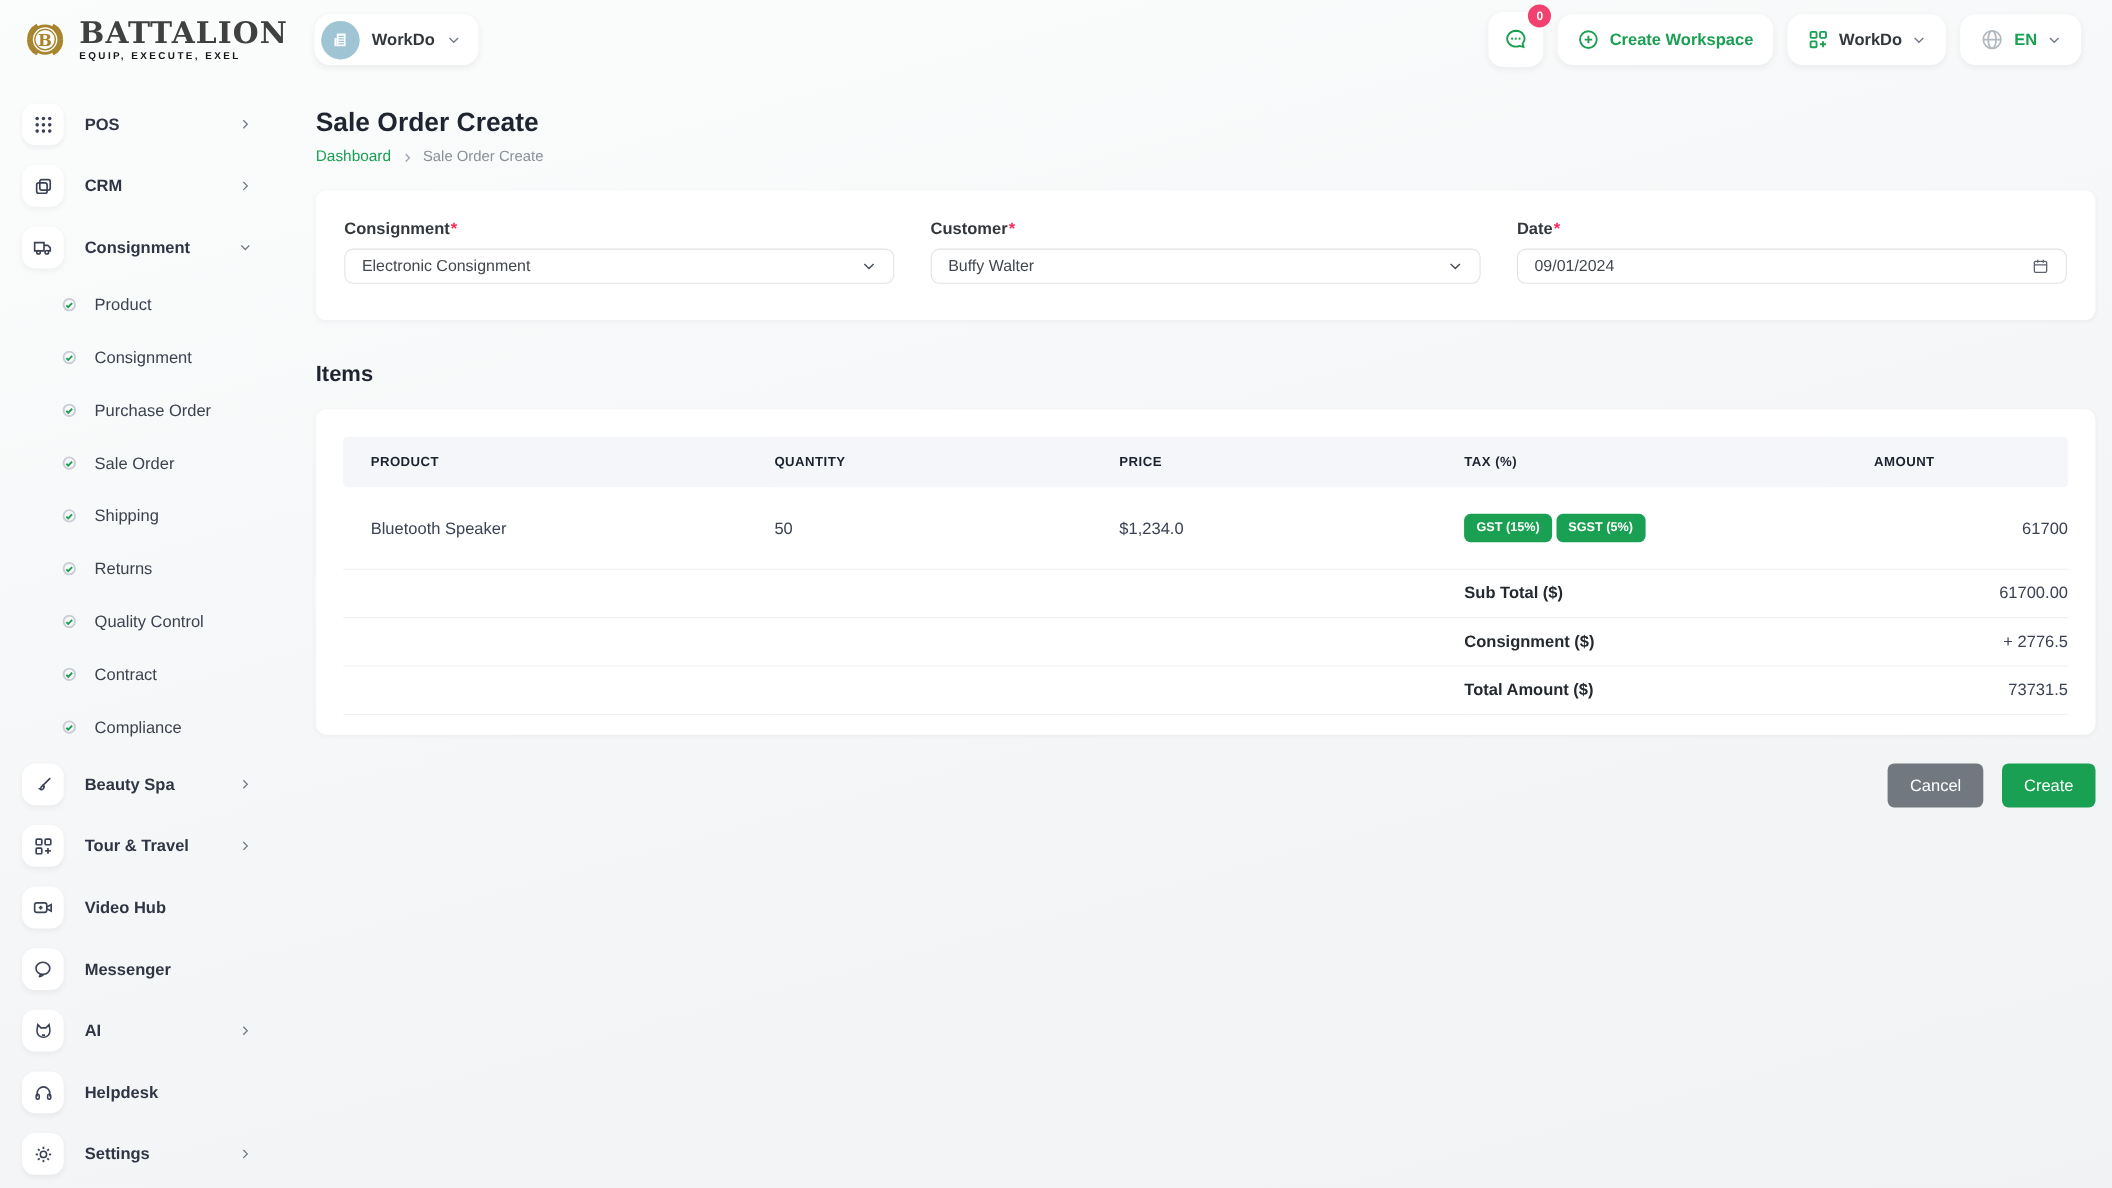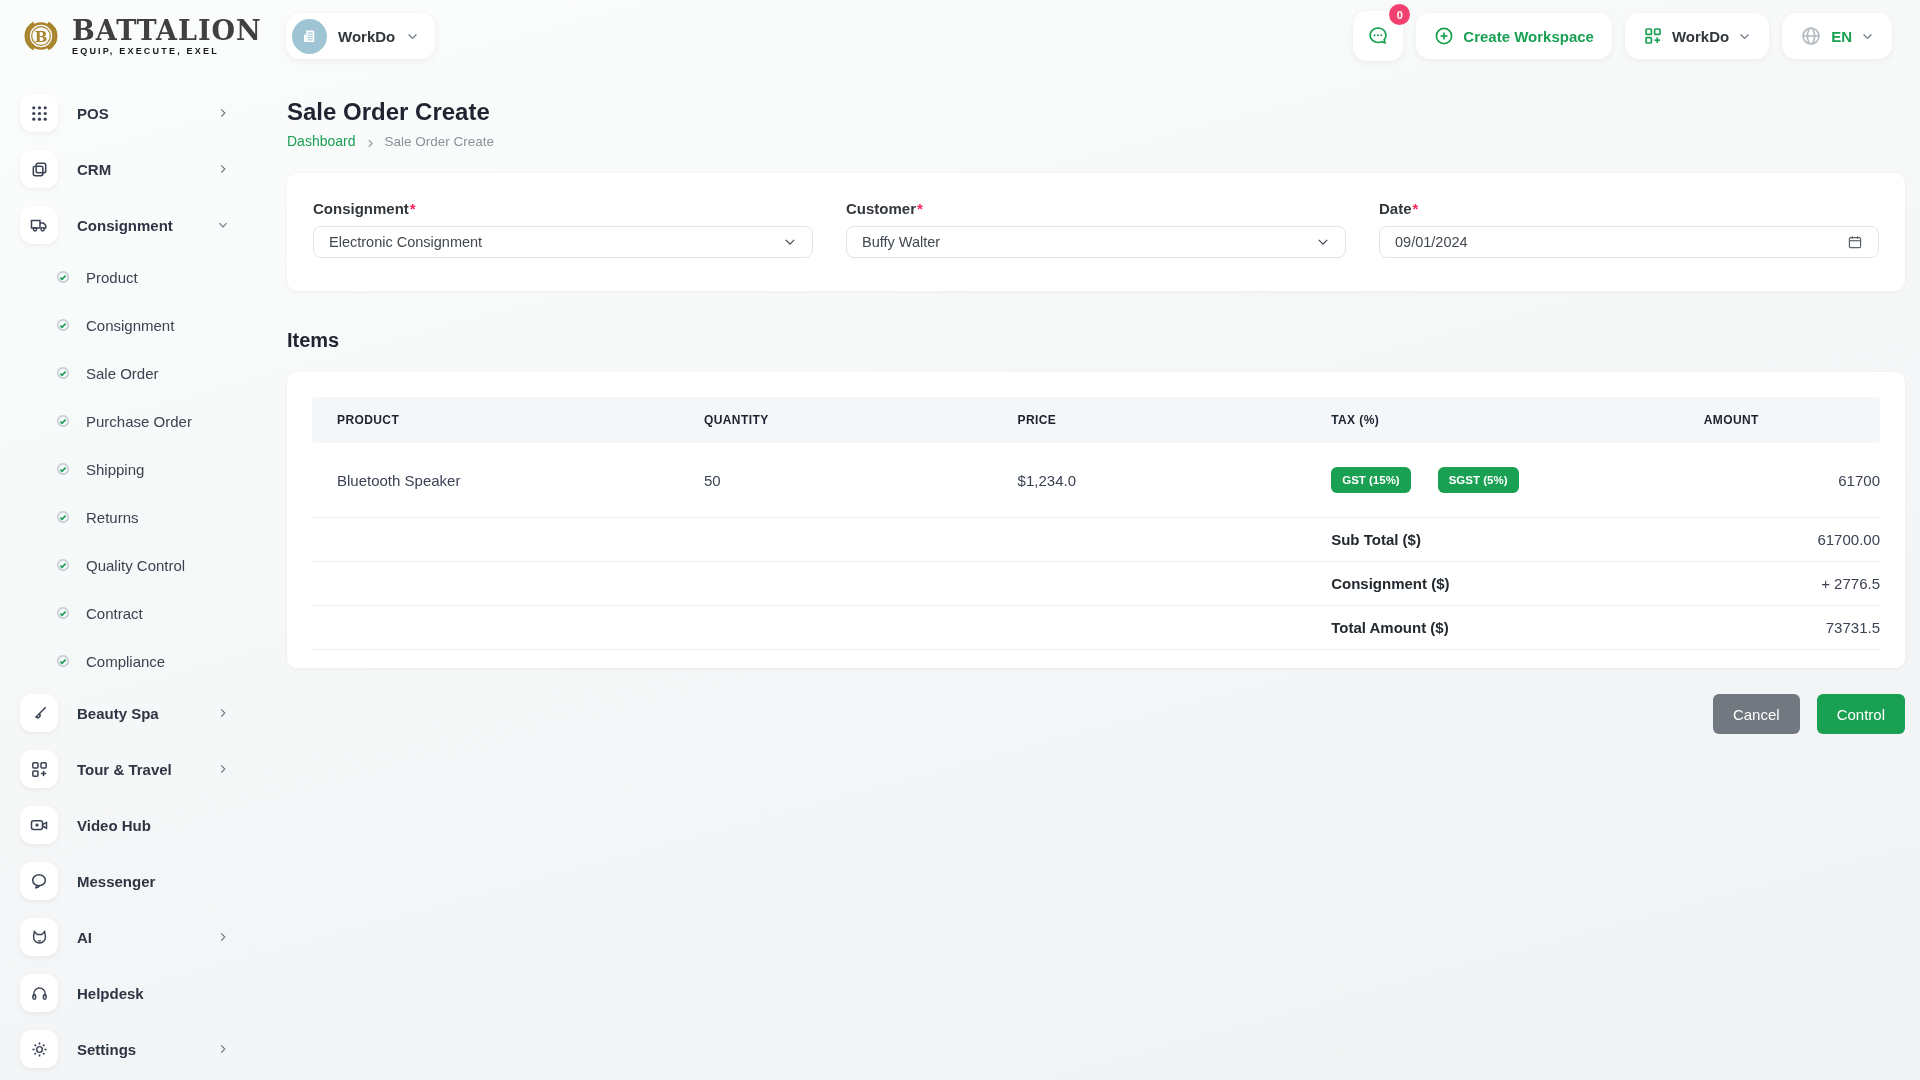--- a/index.html
+++ b/index.html
@@ -70,21 +70,21 @@
   col.c-product { width:25%; } col.c-qty { width:20%; } col.c-price { width:20%; }
   col.c-tax { width:21%; } col.c-amount { width:14%; }
   thead th { background:#f4f6f9; font-size:12px; font-weight:bold; color:#1b2330; letter-spacing:.4px;
     text-align:left; padding:16px 0; }
   thead th.first { padding-left:25px; border-radius:4px 0 0 4px; }
   thead th.last { text-align:center; padding-right:78px; border-radius:0 4px 4px 0; }
   td { font-size:15px; color:#3a4254; }
   tr.data-row td { padding:24px 0; border-bottom:1px solid #eef0f3; }
   tr.data-row td.first { padding-left:25px; }
   td.amount { text-align:right; padding-right:78px; }
-  .badges { display:flex; gap:27px; }
+  .badges { display:flex; gap:4px; }
   .tax-badge { background:#1aa053; color:#fff; font-size:11.5px; font-weight:bold;
     padding:7px 11px; border-radius:6px; white-space:nowrap; }
   tr.total-row td { padding:13px 0; border-bottom:1px solid #eef0f3; }
   td.total-label { font-weight:bold; color:#23292f; font-size:15px; }
 
   .actions { display:flex; justify-content:flex-end; gap:17px; margin-top:26px; }
   .btn { height:40px; padding:0 20px; border:none; border-radius:6px; font-size:15px;
     font-family:inherit; color:#fff; cursor:pointer; }
   .btn-cancel { background:#71787f; }
   .btn-create { background:#1aa053; }
@@ -246,30 +246,30 @@
         </span>
       <span class="sub-label">Consignment</span>
     </div>
     <div class="nav-subitem">
       <span class="sub-icon">
           <svg width="14" height="14" viewBox="0 0 14 14">
             <circle cx="7" cy="7" r="5.2" fill="none" stroke="#c8cdd6" stroke-width="1.7"></circle>
             <path d="M4.3 7.6 l1.7 1.7 L9.6 5.6" fill="none" stroke="#1aa053" stroke-width="1.7"></path>
           </svg>
         </span>
+      <span class="sub-label">Purchase Order</span>
+    </div>
+    <div class="nav-subitem">
+      <span class="sub-icon">
+          <svg width="14" height="14" viewBox="0 0 14 14">
+            <circle cx="7" cy="7" r="5.2" fill="none" stroke="#c8cdd6" stroke-width="1.7"></circle>
+            <path d="M4.3 7.6 l1.7 1.7 L9.6 5.6" fill="none" stroke="#1aa053" stroke-width="1.7"></path>
+          </svg>
+        </span>
       <span class="sub-label">Sale Order</span>
-    </div>
-    <div class="nav-subitem">
-      <span class="sub-icon">
-          <svg width="14" height="14" viewBox="0 0 14 14">
-            <circle cx="7" cy="7" r="5.2" fill="none" stroke="#c8cdd6" stroke-width="1.7"></circle>
-            <path d="M4.3 7.6 l1.7 1.7 L9.6 5.6" fill="none" stroke="#1aa053" stroke-width="1.7"></path>
-          </svg>
-        </span>
-      <span class="sub-label">Purchase Order</span>
     </div>
     <div class="nav-subitem">
       <span class="sub-icon">
           <svg width="14" height="14" viewBox="0 0 14 14">
             <circle cx="7" cy="7" r="5.2" fill="none" stroke="#c8cdd6" stroke-width="1.7"></circle>
             <path d="M4.3 7.6 l1.7 1.7 L9.6 5.6" fill="none" stroke="#1aa053" stroke-width="1.7"></path>
           </svg>
         </span>
       <span class="sub-label">Shipping</span>
     </div>
@@ -504,16 +504,16 @@
             <td colspan="3"></td>
             <td class="total-label">Total Amount ($)</td>
             <td class="amount">73731.5</td>
           </tr>
         </tbody>
       </table>
     </div>
 
     <div class="actions">
       <button class="btn btn-cancel">Cancel</button>
-      <button class="btn btn-create">Control</button>
+      <button class="btn btn-create">Create</button>
     </div>
   </div>
 </div>
 
 </body></html>

